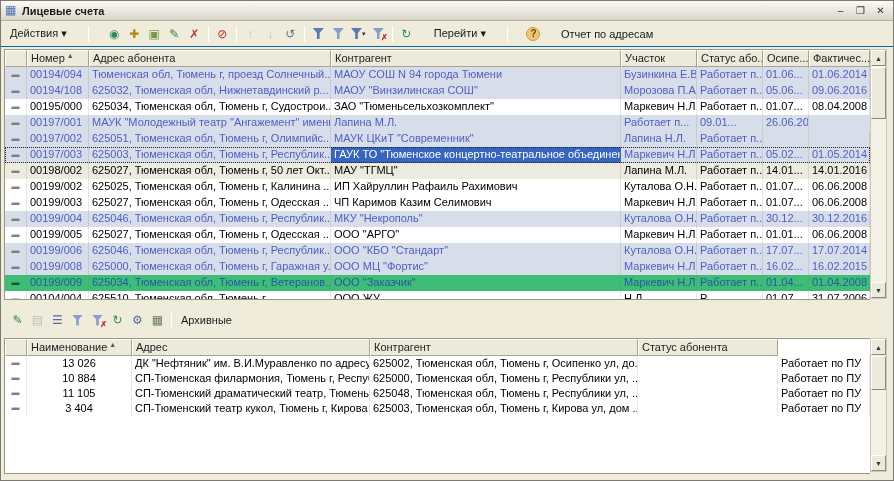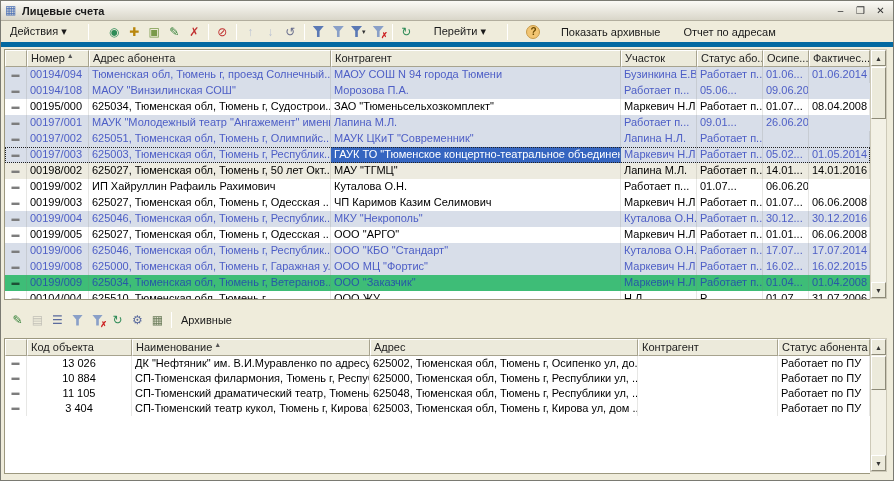--- a/index.html
+++ b/index.html
@@ -7,21 +7,21 @@
   .window{width:894px;height:481px;border:1px solid #7a7a72;background:#efecdb;
     font-family:"Liberation Sans",sans-serif;font-size:11px;color:#000;position:relative;overflow:hidden;}
   
   .titlebar{height:20px;background:linear-gradient(180deg,#fbfaf6,#d9d6c9);display:flex;align-items:center;
     padding:0 4px;border-bottom:1px solid #b2ae9e;}
   .title-icon{width:13px;height:13px;color:#4a6fb5;font-size:12px;line-height:13px;margin-right:4px;}
   .title-text{font-weight:bold;color:#1a1a1a;flex:1;}
   .win-btn{width:17px;height:14px;display:flex;align-items:center;justify-content:center;color:#333;
     font-size:10px;line-height:10px;margin-left:3px;cursor:default;}
   
-  .toolbar{height:26px;display:flex;align-items:center;padding:0 4px;border-bottom:5px solid #0369a1;gap:13px;}
+  .toolbar{height:26px;display:flex;align-items:center;padding:0 4px;border-bottom:1px solid #0369a1;gap:13px;}
   .toolbar2{height:24px;display:flex;align-items:center;padding:0 4px;margin:8px 3px 0 3px;gap:1px;}
   .txt-btn{padding:2px 5px;color:#1a1a1a;white-space:nowrap;}
   .tbi{width:19px;height:19px;display:flex;align-items:center;justify-content:center;font-size:12px;position:relative;}
   .tbi.disabled{opacity:.45;}
   .sep{width:1px;height:16px;background:#b6b2a0;border-right:1px solid #fff;margin:0 3px;}
   .funnel{display:inline-block;width:11px;height:11px;
     clip-path:polygon(0 0,100% 0,62% 45%,62% 100%,38% 100%,38% 45%);}
   .funnel-x{position:absolute;right:0;bottom:1px;color:#c22;font-size:8px;font-weight:bold;line-height:8px;}
   .help-round{width:14px;height:14px;border-radius:50%;background:#f2c572;border:1px solid #c89b4a;
     color:#6b4a00;font-size:10px;font-weight:bold;display:flex;align-items:center;justify-content:center;}
@@ -103,21 +103,20 @@
           <span class="funnel-x">✗</span>
         </span>
         <span class="sep"></span>
         <span class="tbi" style="color: rgb(46, 139, 87);">↻</span>
       </span>
     <span class="txt-btn">Перейти ▾</span>
     <span class="sep"></span>
     <span class="tbi">
         <span class="help-round">?</span>
       </span>
-    <span class="txt-btn">Показать архивные</span>
     <span class="txt-btn">Отчет по адресам</span>
   </div>
 
   <div class="list-area grid-top">
     <div class="grid-wrap" style="width:866px;">
       <div class="thead">
           <div class="th">
             <span></span>
           </div>
           <div class="th">
@@ -150,20 +149,21 @@
             <div class="td td-address">Тюменская обл, Тюмень г, проезд Солнечный...</div>
             <div class="td td-contractor">МАОУ СОШ N 94 города Тюмени</div>
             <div class="td td-section">Бузинкина Е.В.</div>
             <div class="td td-status">Работает п...</div>
             <div class="td td-date">01.06...</div>
             <div class="td td-fact">01.06.2014</div>
           </div>
           <div class="trow stripe">
             <div class="td td-marker">▬</div>
             <div class="td td-num">00194/108</div>
+            <div class="td td-address">625032, Тюменская обл, Нижнетавдинский р...</div>
             <div class="td td-contractor">МАОУ "Винзилинская СОШ"</div>
             <div class="td td-section">Морозова П.А.</div>
             <div class="td td-status">Работает п...</div>
             <div class="td td-date">05.06...</div>
             <div class="td td-fact">09.06.2016</div>
           </div>
           <div class="trow white">
             <div class="td td-marker">▬</div>
             <div class="td td-num">00195/000</div>
             <div class="td td-address">625034, Тюменская обл, Тюмень г, Судострои...</div>
@@ -208,20 +208,21 @@
             <div class="td td-address">625027, Тюменская обл, Тюмень г, 50 лет Окт...</div>
             <div class="td td-contractor">МАУ "ТГМЦ"</div>
             <div class="td td-section">Лапина М.Л.</div>
             <div class="td td-status">Работает п...</div>
             <div class="td td-date">14.01...</div>
             <div class="td td-fact">14.01.2016</div>
           </div>
           <div class="trow white">
             <div class="td td-marker">▬</div>
             <div class="td td-num">00199/002</div>
+            <div class="td td-address">625025, Тюменская обл, Тюмень г, Калинина ...</div>
             <div class="td td-contractor">ИП Хайруллин Рафаиль Рахимович</div>
             <div class="td td-section">Куталова О.Н.</div>
             <div class="td td-status">Работает п...</div>
             <div class="td td-date">01.07...</div>
             <div class="td td-fact">06.06.2008</div>
           </div>
           <div class="trow white">
             <div class="td td-marker">▬</div>
             <div class="td td-num">00199/003</div>
             <div class="td td-address">625027, Тюменская обл, Тюмень г, Одесская ...</div>
@@ -320,23 +321,20 @@
     <span class="txt-btn">Архивные</span>
   </div>
 
   <div class="list-area grid-bot" style="margin-top:6px;">
     <div class="grid-wrap" style="width:866px;">
       <div class="thead">
           <div class="th">
             <span></span>
           </div>
           <div class="th">
-            <span>Код объекта</span>
-          </div>
-          <div class="th">
             <span>Наименование</span>
             <span class="sort-arrow">▲</span>
           </div>
           <div class="th">
             <span>Адрес</span>
           </div>
           <div class="th">
             <span>Контрагент</span>
           </div>
           <div class="th">

